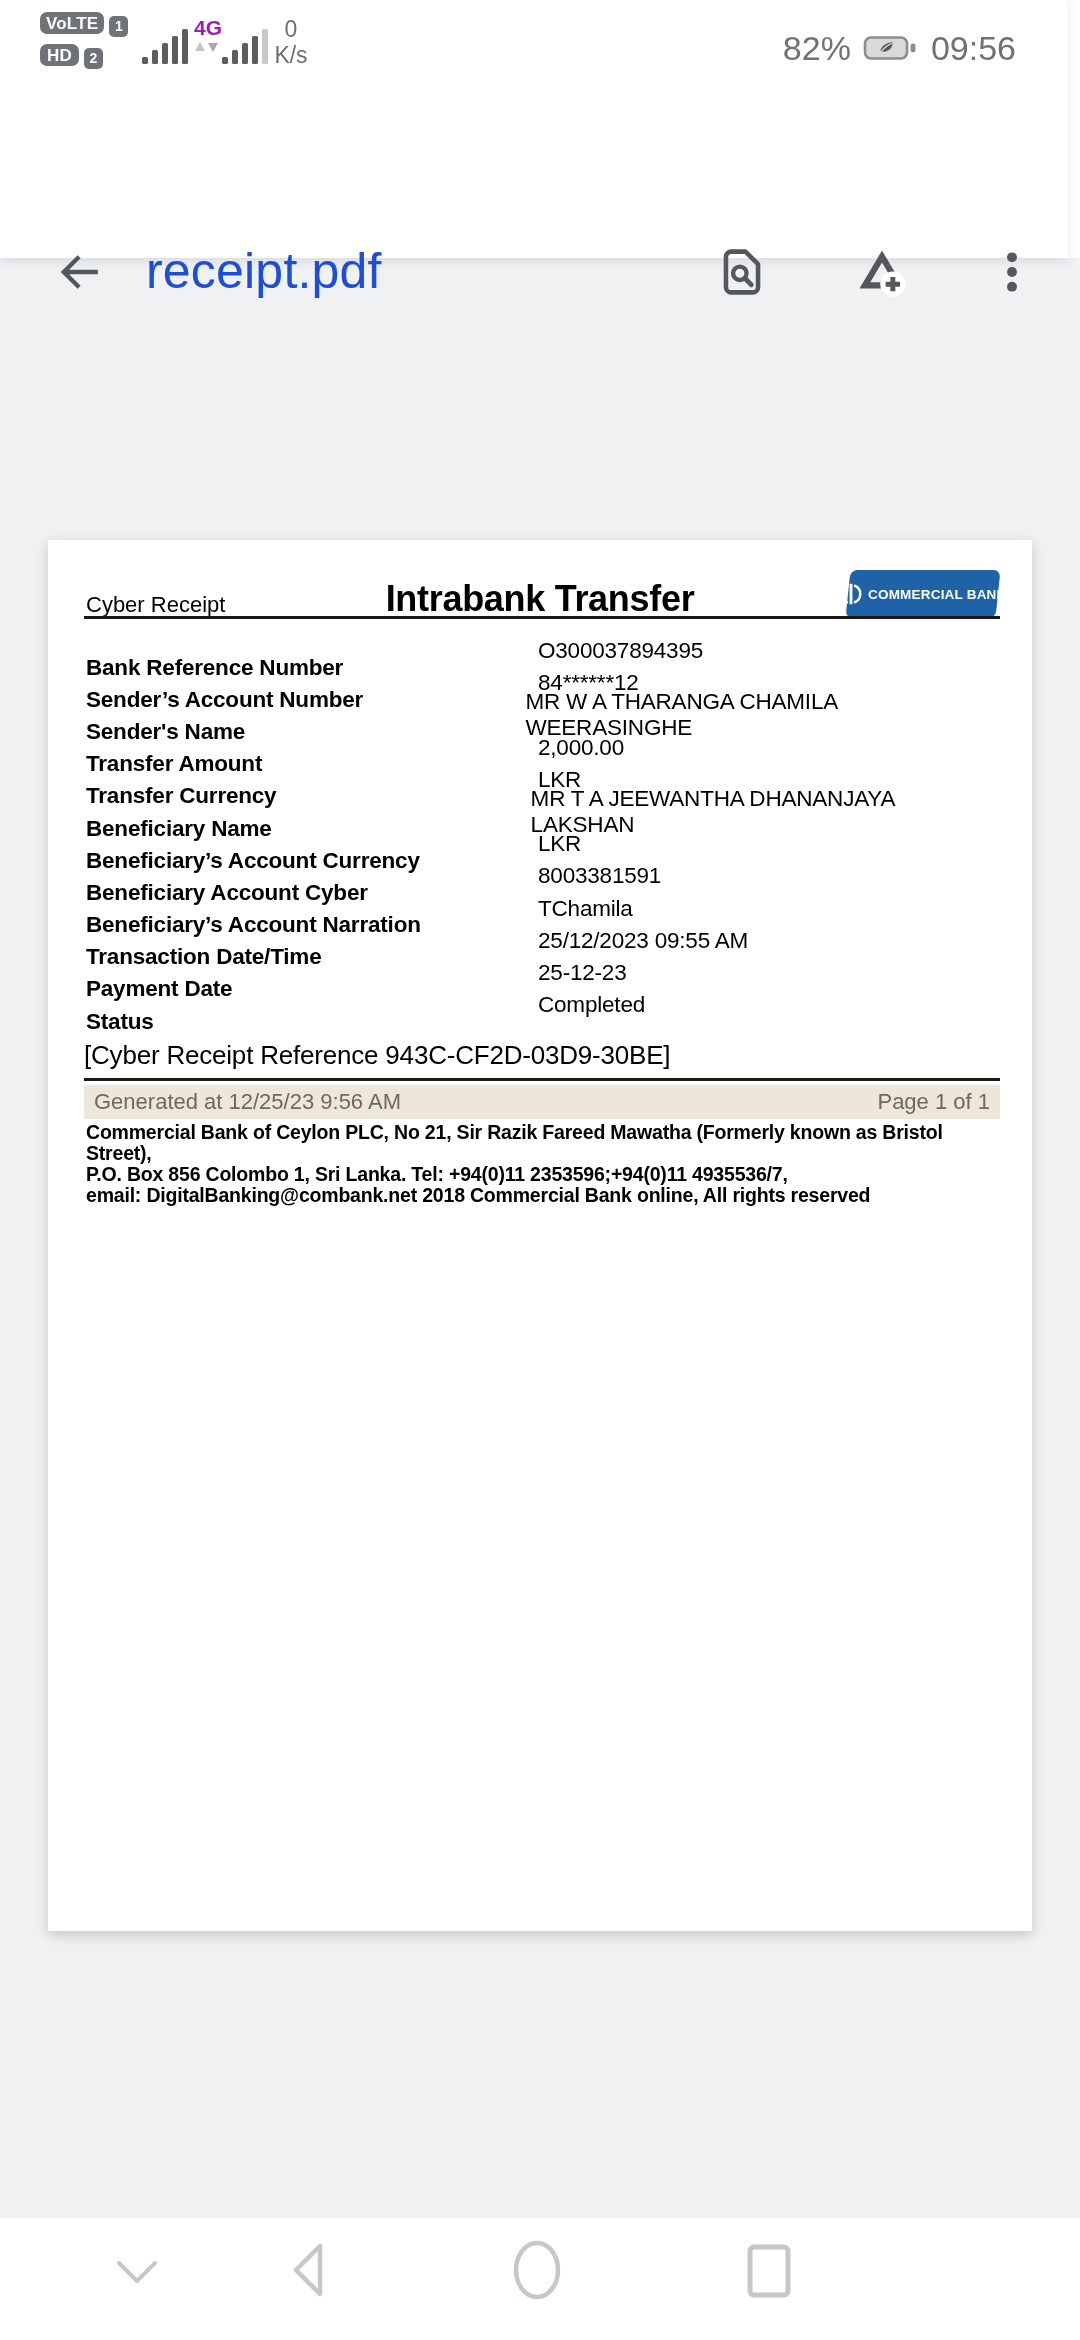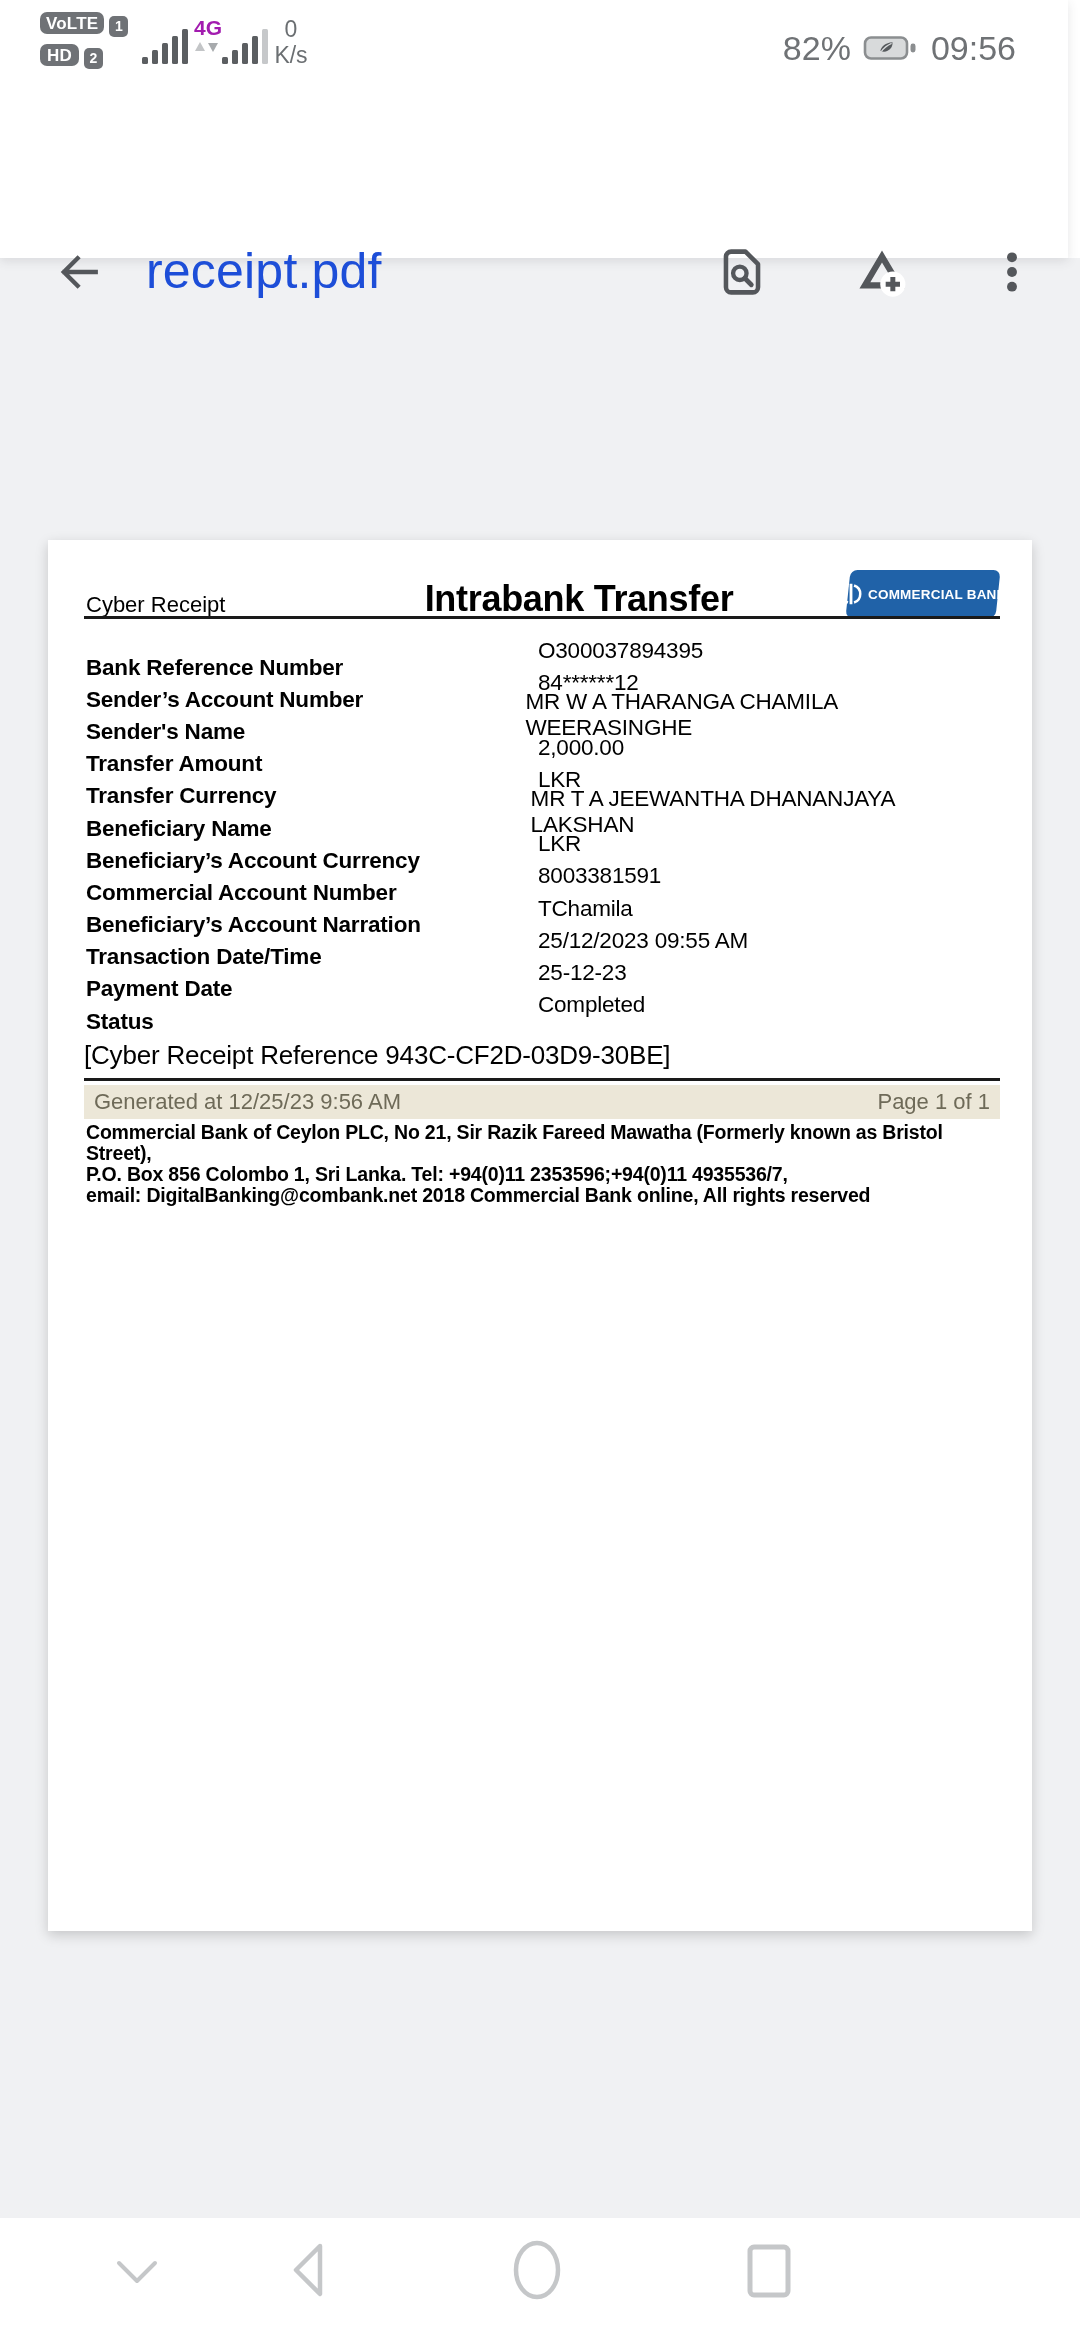--- a/index.html
+++ b/index.html
@@ -50,21 +50,21 @@
                font-weight:500; letter-spacing:.2px; }
 
   
   .viewer { position:absolute; top:258px; left:0; width:1080px; height:1960px; background:#f0f1f3; }
   .pdf-page { position:absolute; left:48px; top:282px; width:984px; height:1391px;
               background:#fff; box-shadow:0 4px 12px rgba(0,0,0,.18); color:#000; }
 
   
   .rc-doctype { position:absolute; left:38px; top:52px; font-size:22px; }
   .rc-title { position:absolute; left:0; top:38px; width:100%; text-align:center;
-              font-size:36px; font-weight:bold; letter-spacing:-.3px;margin-left:39px; }
+              font-size:36px; font-weight:bold; letter-spacing:-.3px; }
   .rc-logo { position:absolute; right:34px; top:30px; width:150px; height:48px;
              border-radius:7px; transform:skewX(-6deg); display:flex; align-items:center;
              justify-content:center; gap:6px; }
   .rc-logo-inner { transform:skewX(6deg); display:flex; align-items:center; gap:5px; }
   .rc-logo-text { color:#fff; font-size:13.5px; font-weight:bold; letter-spacing:.2px; white-space:nowrap; }
   .rc-rule { position:absolute; left:36px; width:916px; height:3px; background:#1a1a1a; }
   .rule-1 { top:76px; }
   .rule-2 { top:538px; }
 
   
@@ -224,21 +224,21 @@
         </div>
         <div class="field-row">
           <div class="field-label">Beneficiary Name</div>
           <div class="field-value">MR T A JEEWANTHA DHANANJAYA LAKSHAN</div>
         </div>
         <div class="field-row">
           <div class="field-label">Beneficiary’s Account Currency</div>
           <div class="field-value">LKR</div>
         </div>
         <div class="field-row">
-          <div class="field-label">Commercial Account Number</div>
+          <div class="field-label">Beneficiary Account Cyber</div>
           <div class="field-value">8003381591</div>
         </div>
         <div class="field-row">
           <div class="field-label">Beneficiary’s Account Narration</div>
           <div class="field-value">TChamila</div>
         </div>
         <div class="field-row">
           <div class="field-label">Transaction Date/Time</div>
           <div class="field-value">25/12/2023 09:55 AM</div>
         </div>

